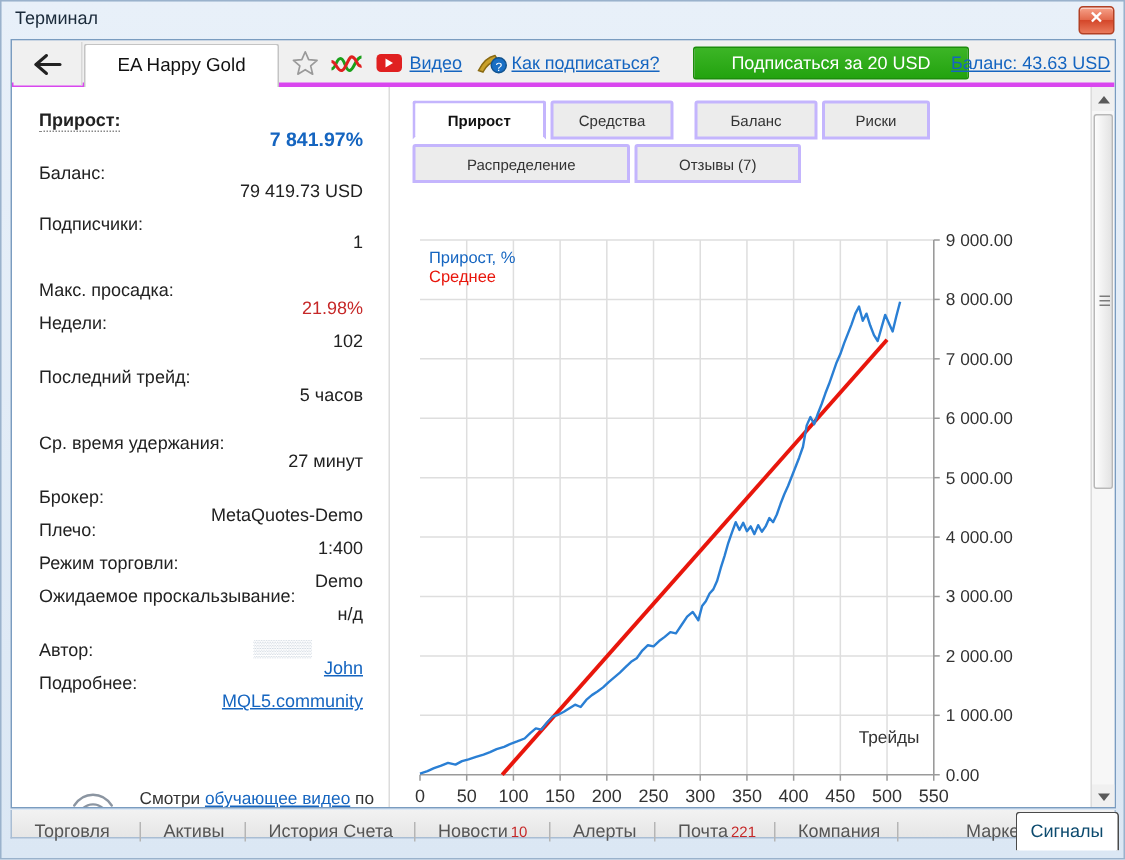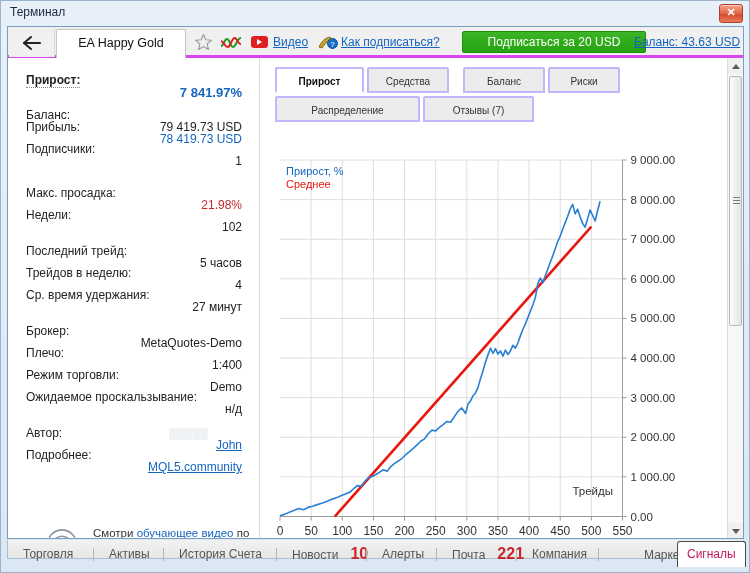--- a/index.html
+++ b/index.html
@@ -142,24 +142,24 @@
     background:linear-gradient(to bottom,#f2f2f2,#e6e6e6);
     border:1px solid #a9bdd3;border-top:none;box-sizing:border-box;
   }
   .btab{
     position:absolute;top:3px;height:23px;line-height:22px;
     font-size:12px;color:#555;cursor:pointer;white-space:nowrap;padding:0 9px;
     box-sizing:border-box;
   }
   .btab.active{
     background:#fff;border:1px solid #4a4a4a;border-bottom:none;border-radius:3px 3px 0 0;
-    color:#be185d;top:1px;height:26px;line-height:25px;
+    color:#0c4a6e;top:1px;height:26px;line-height:25px;
   }
   .bsep{position:absolute;top:8px;width:1px;height:13px;background:#b5b5b5;}
-  .badge{color:#c62828;font-weight:bold;font-size:16px;margin-left:12px;}
+  .badge{color:#c62828;font-weight:normal;font-size:10px;margin-left:2px;}
 </style>
 </head>
 <body>
 
 <div class="window">
 
   <div class="titlebar">
     <span class="title-text">Терминал</span>
     <div class="close-btn">
       <span class="x">✕</span>
@@ -209,44 +209,36 @@
     <div class="info">
 
       <div class="row head" style="top:15px;">
         <span class="lbl">Прирост:</span>
         <span class="val">7 841.97%</span>
       </div>
       <div class="row" style="top:40px;margin-top:10px;">
         <span class="lbl">Баланс:</span>
         <span class="val">79 419.73 USD</span>
       </div>
-      <div class="row" style="top:62px;">
-        <span class="lbl">Прибыль:</span>
-        <span class="val blue">78 419.73 USD</span>
-      </div>
       <div class="row" style="top:84px;">
         <span class="lbl">Подписчики:</span>
         <span class="val">1</span>
       </div>
       <div class="row" style="top:128px;">
         <span class="lbl">Макс. просадка:</span>
         <span class="val red">21.98%</span>
       </div>
       <div class="row" style="top:150px;">
         <span class="lbl">Недели:</span>
         <span class="val">102</span>
       </div>
 
       <div class="row" style="top:186px;">
         <span class="lbl">Последний трейд:</span>
         <span class="val">5 часов</span>
-      </div>
-      <div class="row" style="top:208px;">
-        <span class="lbl">Трейдов в неделю:</span>
-        <span class="val">4</span>
       </div>
       <div class="row" style="top:230px;">
         <span class="lbl">Ср. время удержания:</span>
         <span class="val">27 минут</span>
       </div>
 
       <div class="row" style="top:266px;">
         <span class="lbl">Брокер:</span>
         <span class="val">MetaQuotes-Demo</span>
       </div>

